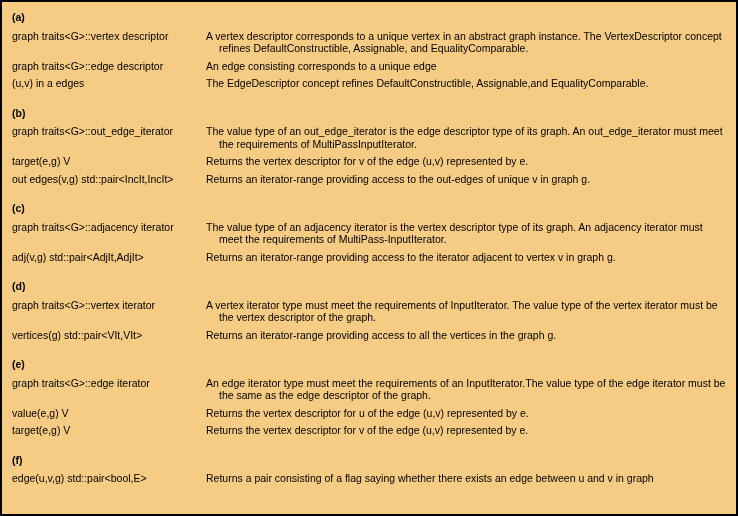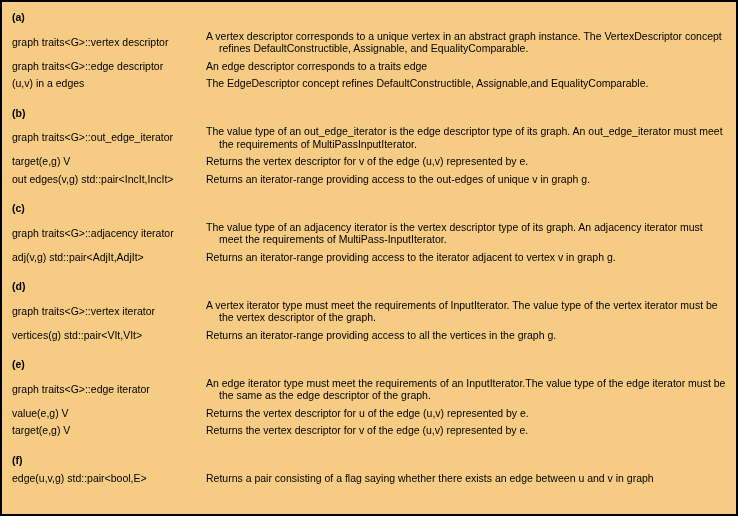--- a/index.html
+++ b/index.html
@@ -22,21 +22,21 @@
     overflow: hidden;
   }
   .section { margin: 0; }
   .section + .section { margin-top: 17px; }
   .section-label {
     font-weight: bold;
     margin-bottom: 6px;
   }
   .row {
     display: flex;
-    align-items: center;
+    align-items: flex-start;
     margin-bottom: 5px;
   }
   .row:last-child { margin-bottom: 0; }
   .term {
     flex: 0 0 194px;
     width: 194px;
     white-space: nowrap;
     overflow: hidden;
   }
   .desc {
@@ -53,21 +53,21 @@
   <div class="section">
     <div class="section-label">(a)</div>
     <div class="rows">
   <div class="row">
     <div class="term">graph traits&lt;G&gt;::vertex descriptor</div>
     <div class="desc">A vertex descriptor corresponds to a unique vertex in an abstract graph instance. The VertexDescriptor concept refines DefaultConstructible, Assignable, and EqualityComparable.</div>
   </div>
 
   <div class="row">
     <div class="term">graph traits&lt;G&gt;::edge descriptor</div>
-    <div class="desc">An edge descriptor corresponds to a traits edge</div>
+    <div class="desc">An edge consisting corresponds to a unique edge</div>
   </div>
 
   <div class="row">
     <div class="term">(u,v) in a edges</div>
     <div class="desc">The EdgeDescriptor concept refines DefaultConstructible, Assignable,and EqualityComparable.</div>
   </div>
 </div>
   </div>
 
   <div class="section">

